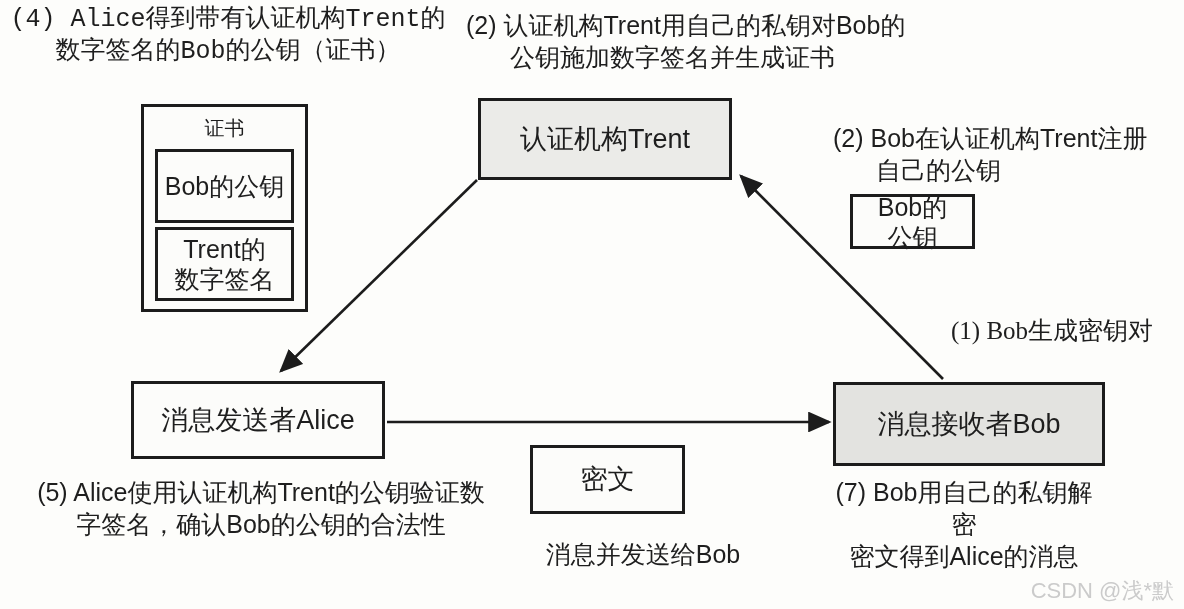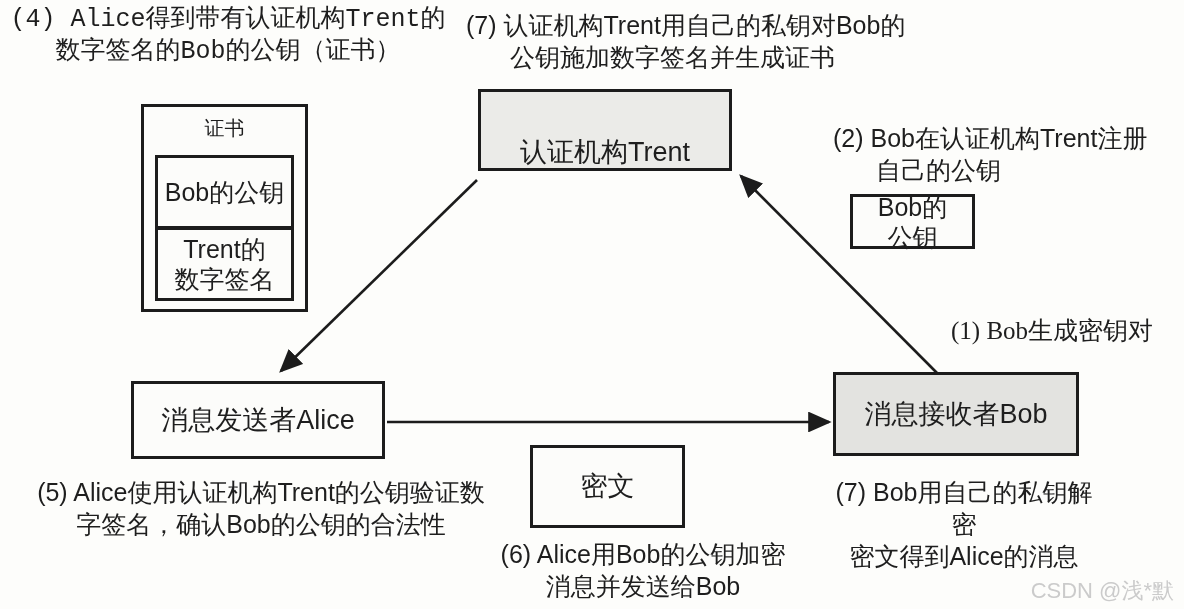--- a/index.html
+++ b/index.html
@@ -56,21 +56,21 @@
     width: 139px;
     border: 3px solid var(--border, #1c1c1c);
     background: var(--white-fill, #fcfcfa);
     display: flex;
     align-items: center;
     justify-content: center;
     text-align: center;
     font-size: 25px;
     line-height: 30px;
   }
-  .cert-inner.pubkey { top: 48px; height: 74px; }
+  .cert-inner.pubkey { top: 42px; height: 74px; }
   .cert-inner.signature { top: 120px; height: 74px; align-items: center; }
 
   .annot {
     position: absolute;
     font-size: 25px;
     line-height: 32px;
     color: var(--text, #1e1e1e);
   }
   .annot span { display: block; }
   .annot.center { text-align: center; }
@@ -94,21 +94,21 @@
     <defs>
       <marker id="ah" markerWidth="9" markerHeight="8" refX="8" refY="4" orient="auto">
         <path d="M0,0 L9,4 L0,8 z"></path>
       </marker>
     </defs>
     <line class="arrow" x1="477" y1="180" x2="281" y2="371" marker-end="url(#ah)"></line>
     <line class="arrow" x1="943" y1="379" x2="741" y2="176" marker-end="url(#ah)"></line>
     <line class="arrow" x1="387" y1="422" x2="829" y2="422" marker-end="url(#ah)"></line>
   </svg>
 
-  <div class="node fill-gray-light" style="left:478px; top:89px; width:254px; height:82px;align-items:flex-end;">
+  <div class="node fill-gray-light" style="left:478px; top:98px; width:254px; height:82px;">
     <span>认证机构Trent</span>
   </div>
 
   <div class="cert-box">
     <div class="cert-title">证书</div>
     <div class="cert-inner pubkey">
       <span>Bob的公钥</span>
     </div>
     <div class="cert-inner signature">
       <span class="multiline">Trent的
@@ -118,54 +118,53 @@
 
   <div class="node fill-white multiline" style="left:850px; top:194px; width:125px; height:55px; font-size:25px; line-height:30px;">
     <span class="multiline">Bob的
 公钥</span>
   </div>
 
   <div class="node fill-white" style="left:131px; top:381px; width:254px; height:78px;">
     <span>消息发送者Alice</span>
   </div>
 
-  <div class="node fill-gray" style="left:833px; top:372px; width:246px; height:84px;">
+  <div class="node fill-gray" style="left:833px; top:382px; width:272px; height:84px;">
     <span>消息接收者Bob</span>
   </div>
 
-  <div class="node fill-white" style="left:530px; top:445px; width:155px; height:83px;">
+  <div class="node fill-white" style="left:530px; top:445px; width:155px; height:69px;">
     <span>密文</span>
   </div>
 
   <div class="annot center" style="left:10px; top:4px; width:436px;font-family:Liberation Mono, monospace;">
     <span>(4) Alice得到带有认证机构Trent的</span>
     <span>数字签名的Bob的公钥（证书）</span>
   </div>
 
   <div class="annot indent3" style="left:466px; top:9px;">
-    <span>(7) 认证机构Trent用自己的私钥对Bob的</span>
+    <span>(2) 认证机构Trent用自己的私钥对Bob的</span>
     <span>公钥施加数字签名并生成证书</span>
   </div>
 
   <div class="annot indent2" style="left:833px; top:122px;">
     <span>(2) Bob在认证机构Trent注册</span>
     <span>自己的公钥</span>
   </div>
 
   <div class="annot" style="left:951px; top:315px;font-family:Liberation Serif, serif;">
     <span>(1) Bob生成密钥对</span>
   </div>
 
   <div class="annot center" style="left:12px; top:476px; width:498px;">
     <span>(5) Alice使用认证机构Trent的公钥验证数</span>
     <span>字签名，确认Bob的公钥的合法性</span>
   </div>
 
   <div class="annot center" style="left:492px; top:538px; width:302px;">
-    <span>(6) Alice用Bob的公钥加密</span>
     <span>消息并发送给Bob</span>
   </div>
 
   <div class="annot center" style="left:826px; top:476px; width:276px;">
     <span>(7) Bob用自己的私钥解密</span>
     <span>密文得到Alice的消息</span>
   </div>
 
   <div class="watermark">CSDN @浅*默</div>
 

